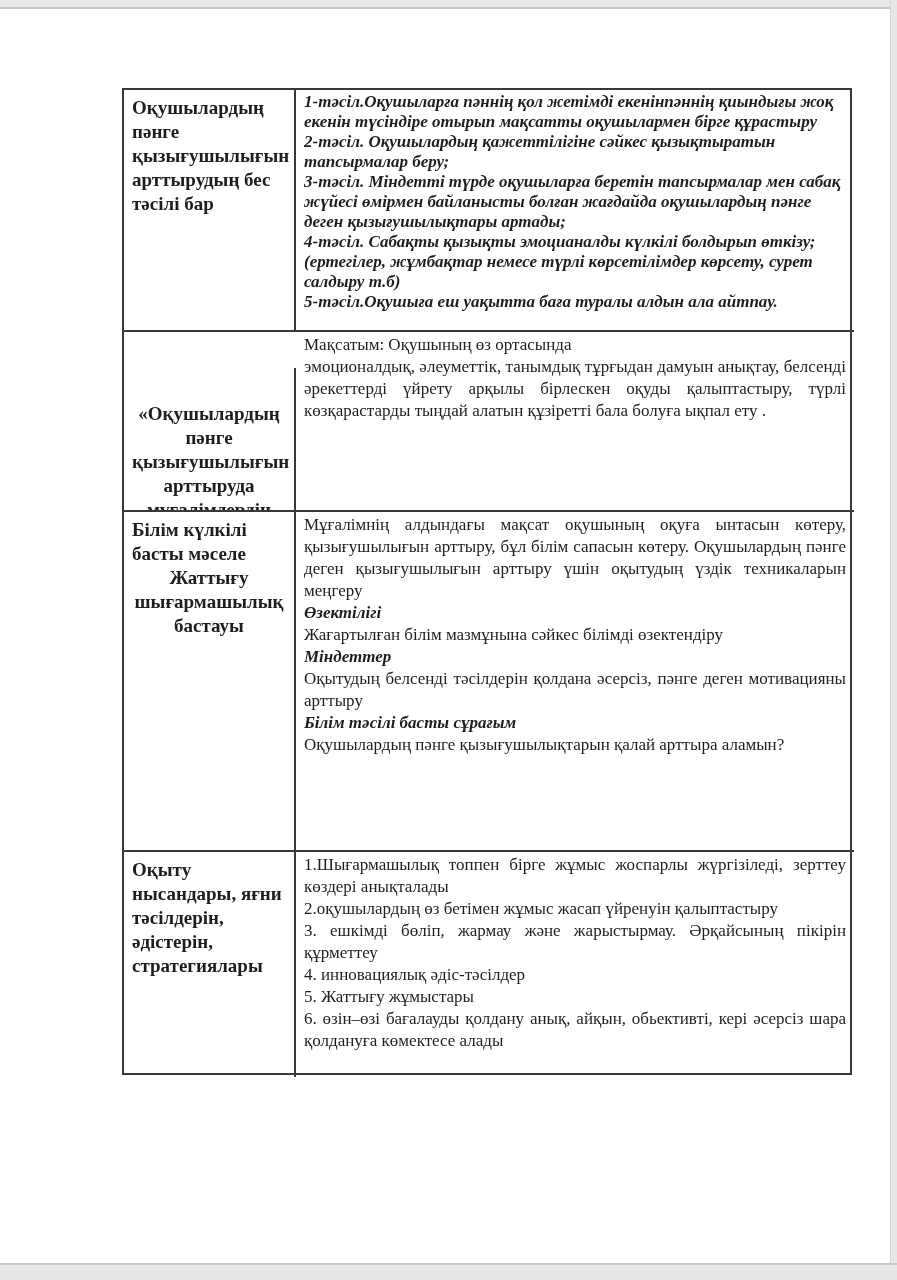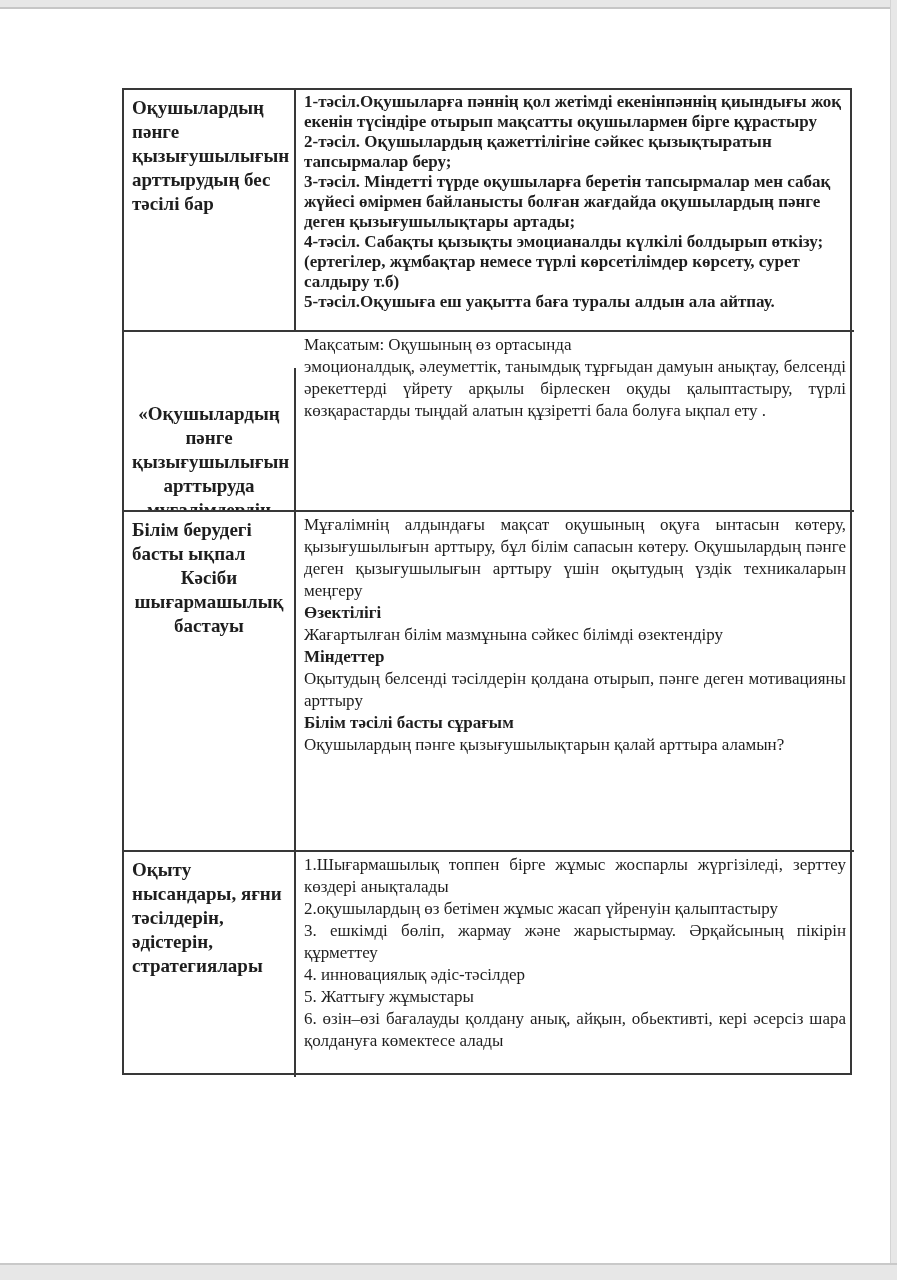--- a/index.html
+++ b/index.html
@@ -38,21 +38,21 @@
   .cell p { margin: 0; }
 
   
   .left-cell { font-weight: bold; font-size: 19px; line-height: 24px; padding-top: 6px; }
   .left-center { text-align: center; padding-top: 34px; margin-top: 36px; }
   .left-lower-center { text-align: center; margin-top: 92px; }
 
   
   .right-cell { font-size: 17px; line-height: 20px; padding-top: 2px; }
   .right-cell.tall { line-height: 22px; }
-  .b { font-weight: bold; }
+  .b { font-weight: bold; font-style: italic; }
   .just { text-align: justify; }
 </style>
 </head>
 <body>
 
 <div class="edge edge-top"></div>
 <div class="edge edge-right"></div>
 <div class="edge edge-bottom"></div>
 
 <div class="doc-table">
@@ -70,29 +70,29 @@
 
   <div class="cell left-cell left-center">
     <p>«Оқушылардың пәнге қызығушылығын арттыруда мұғалімдердің ықпалы»</p>
   </div>
   <div class="cell col2 right-cell tall">
     <p>Мақсатым: Оқушының  өз ортасында</p>
     <p class="just">эмоционалдық,  әлеуметтік,  танымдық тұрғыдан дамуын анықтау,  белсенді әрекеттерді үйрету арқылы бірлескен оқуды қалыптастыру, түрлі көзқарастарды тыңдай   алатын  құзіретті бала болуға ықпал ету .</p>
   </div>
 
   <div class="cell left-cell">
-    <p>Білім берудегі басты ықпал</p>
-    <p class="left-lower-center">Кәсіби шығармашылық бастауы</p>
+    <p>Білім күлкілі басты мәселе</p>
+    <p class="left-lower-center">Жаттығу шығармашылық бастауы</p>
   </div>
   <div class="cell col2 right-cell tall">
     <p class="just">Мұғалімнің алдындағы мақсат оқушының оқуға ынтасын көтеру, қызығушылығын арттыру, бұл білім сапасын көтеру. Оқушылардың пәнге деген қызығушылығын арттыру  үшін оқытудың үздік техникаларын меңгеру</p>
     <p class="b">Өзектілігі</p>
     <p>Жағартылған білім мазмұнына сәйкес білімді өзектендіру</p>
     <p class="b">Міндеттер</p>
-    <p class="just">Оқытудың белсенді тәсілдерін қолдана отырып, пәнге деген мотивацияны арттыру</p>
+    <p class="just">Оқытудың белсенді тәсілдерін қолдана әсерсіз, пәнге деген мотивацияны арттыру</p>
     <p class="b">Білім тәсілі басты сұрағым</p>
     <p>Оқушылардың пәнге қызығушылықтарын қалай арттыра аламын?</p>
   </div>
 
   <div class="cell row4 left-cell">
     <p>Оқыту нысандары, яғни тәсілдерін, әдістерін, стратегиялары</p>
   </div>
   <div class="cell col2 row4 right-cell tall">
     <p class="just">1.Шығармашылық топпен бірге жұмыс жоспарлы жүргізіледі, зерттеу көздері анықталады</p>
     <p>2.оқушылардың өз бетімен жұмыс жасап үйренуін қалыптастыру</p>

